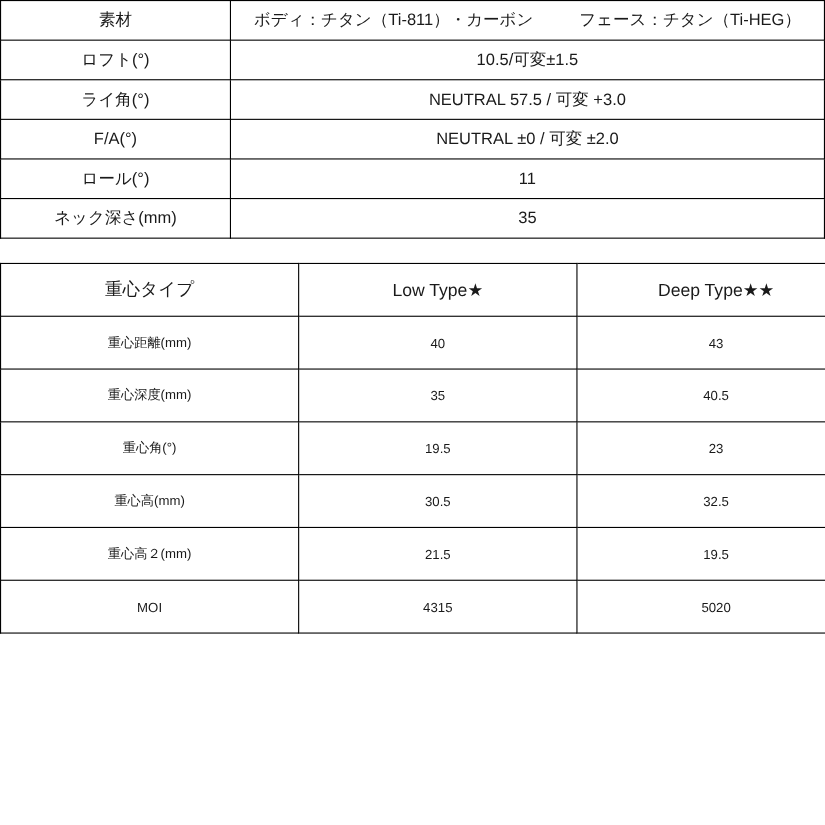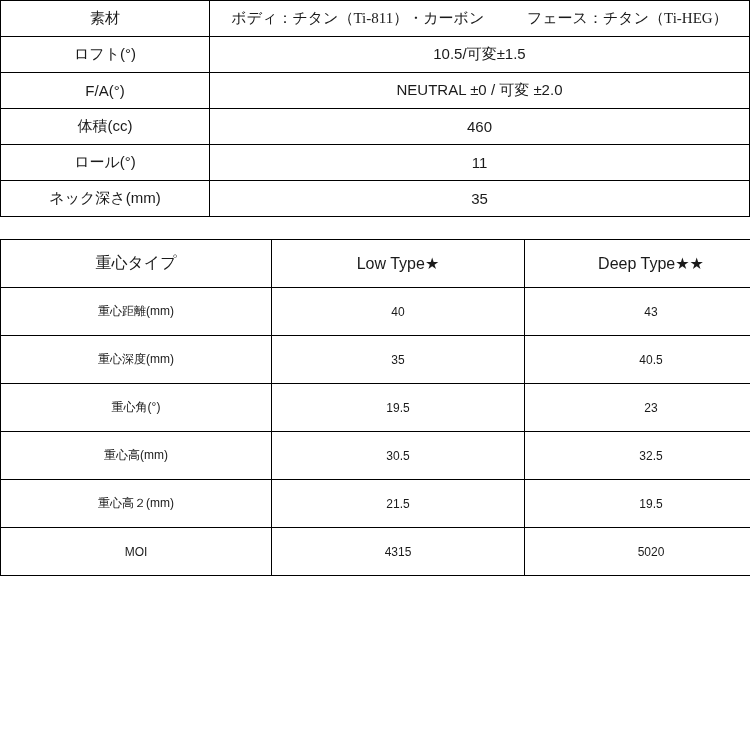--- a/index.html
+++ b/index.html
@@ -46,21 +46,20 @@
     height: 35px;
   }
   #table-specs td.value.split {
     padding: 0;
   }
   .split-inner {
     display: flex;
     width: 100%;
     align-items: center;
     justify-content: space-around;
-    font-family: Liberation Serif, serif;
   }
   .split-inner > span {
     display: inline-block;
     padding: 0 6px;
   }
 
   
   .gap {
     height: 22px;
   }
@@ -95,26 +94,26 @@
             <span>ボディ：チタン（Ti-811）・カーボン</span>
             <span>フェース：チタン（Ti-HEG）</span>
           </div>
         </td>
       </tr>
       <tr>
         <td class="label">ロフト(°)</td>
         <td class="value">10.5/可変±1.5</td>
       </tr>
       <tr>
+        <td class="label">ライ角(°)</td>
+        <td class="value">NEUTRAL 57.5 / 可変 +3.0</td>
+      </tr>
+      <tr>
         <td class="label">F/A(°)</td>
         <td class="value">NEUTRAL ±0 / 可変 ±2.0</td>
-      </tr>
-      <tr>
-        <td class="label">体積(cc)</td>
-        <td class="value">460</td>
       </tr>
       <tr>
         <td class="label">ロール(°)</td>
         <td class="value">11</td>
       </tr>
       <tr>
         <td class="label">ネック深さ(mm)</td>
         <td class="value">35</td>
       </tr>
     </tbody>

